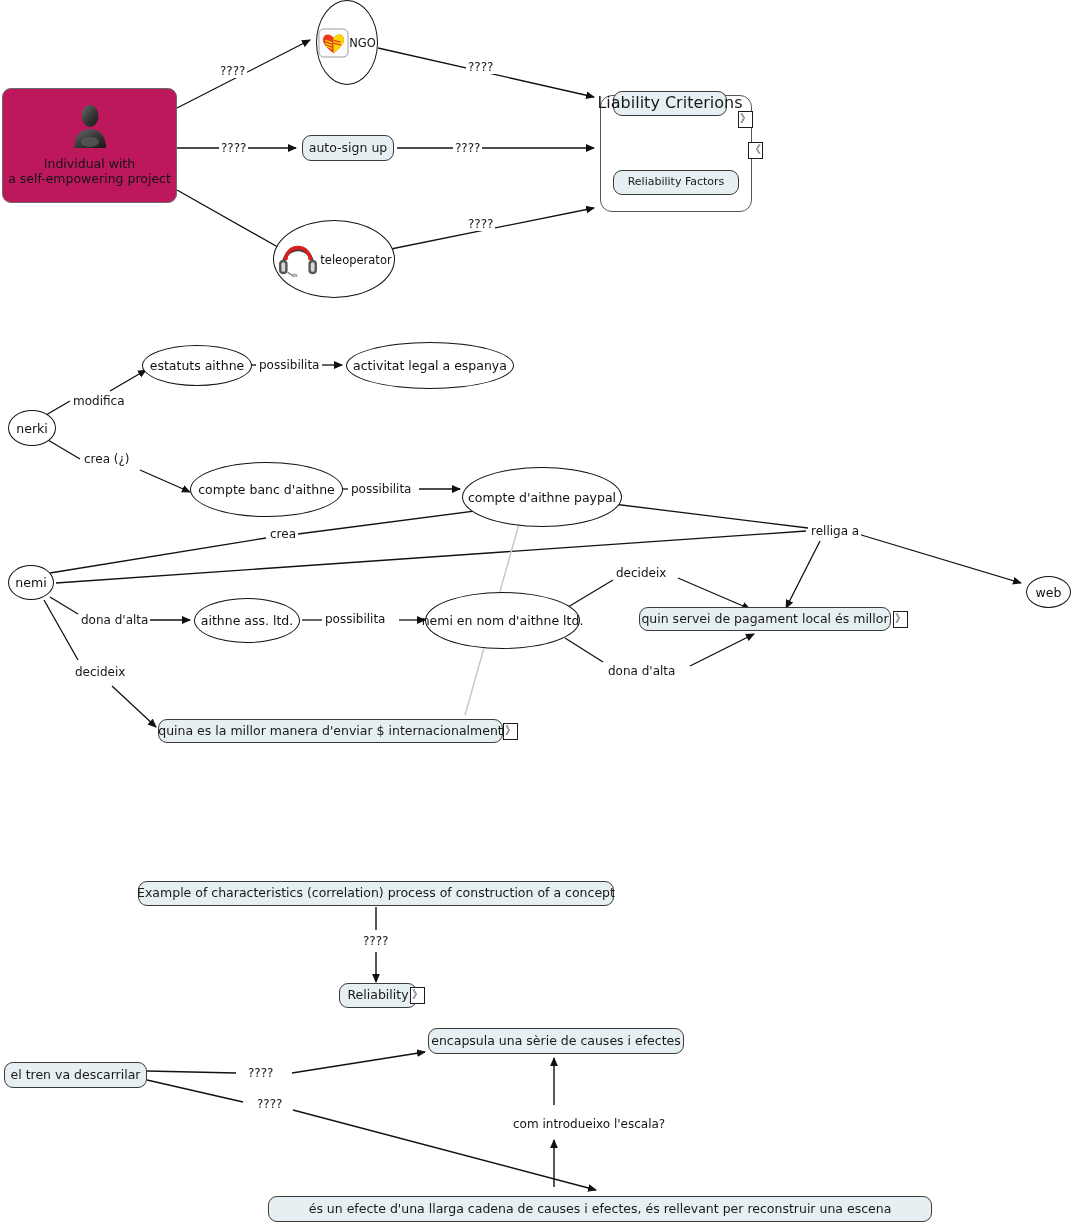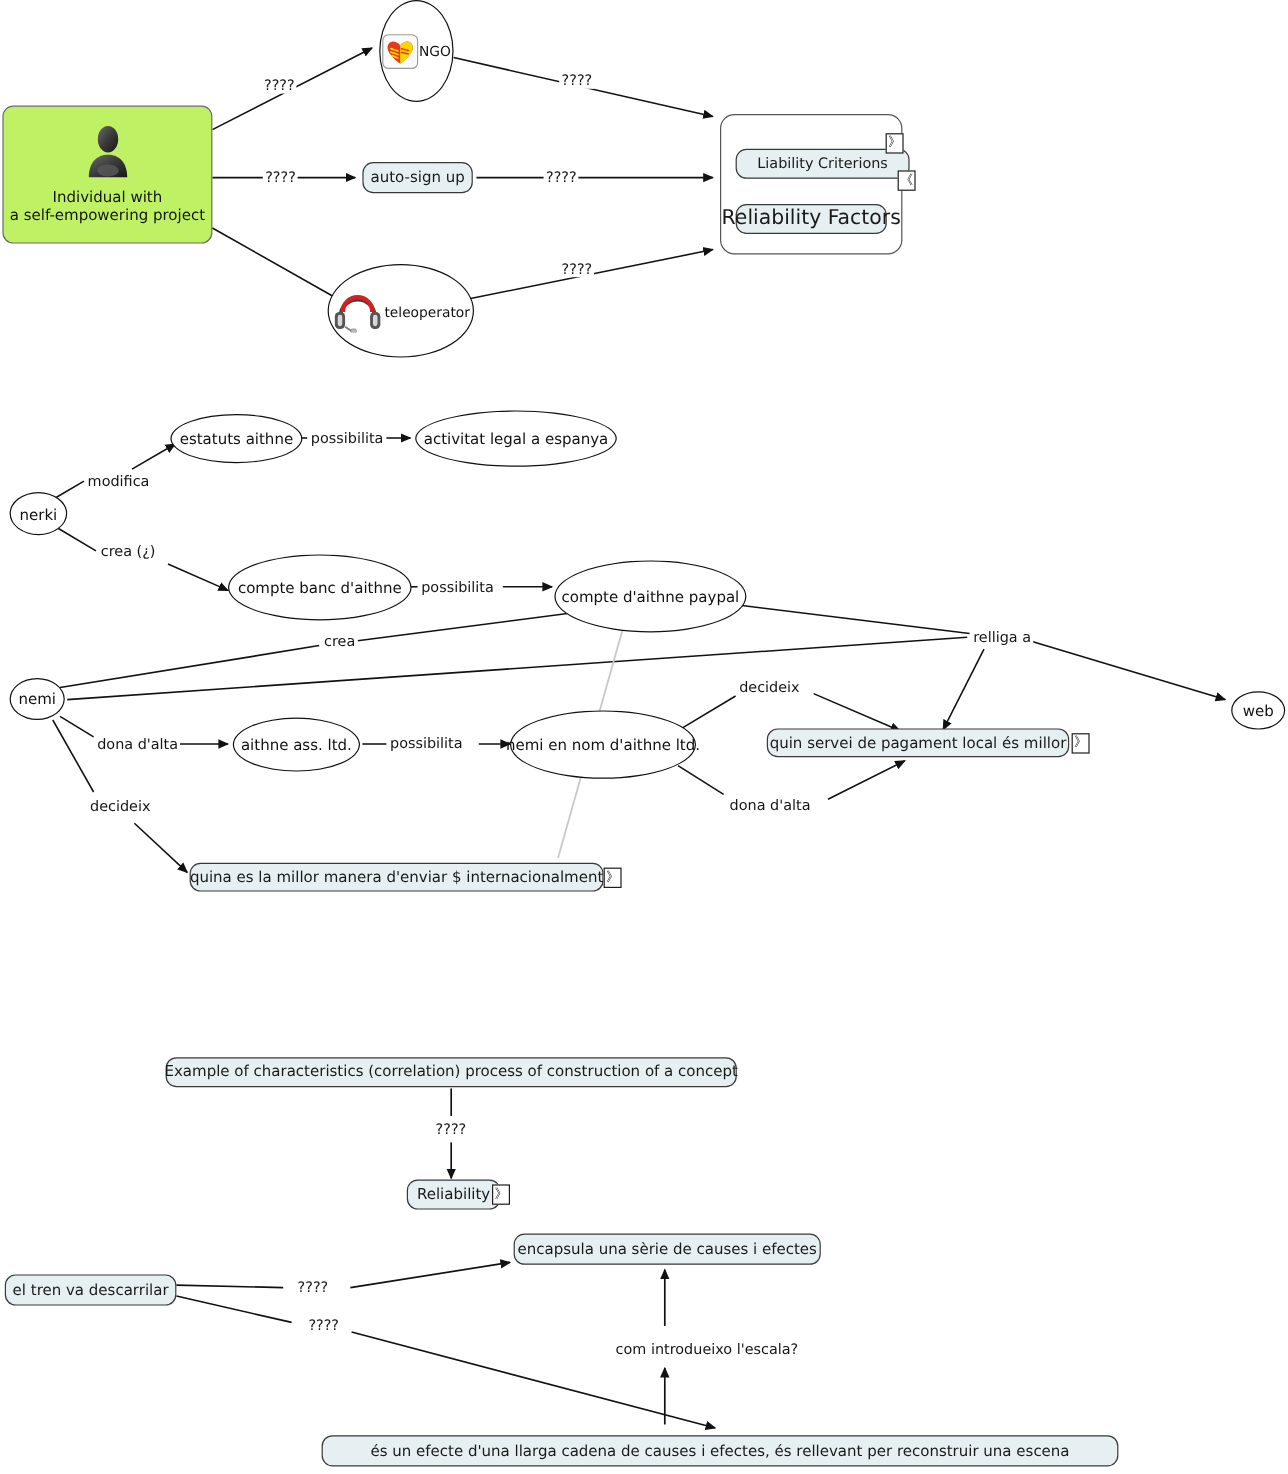--- a/index.html
+++ b/index.html
@@ -42,21 +42,21 @@
     white-space: nowrap;
   }
   
   .container-box {
     background: #ffffff;
     border: 1.4px solid #555555;
     border-radius: 12px;
   }
   
   .amber {
-    background: #bef264;
+    background: #be185d;
     border: 1.3px solid #6b6b6b;
     border-radius: 9px;
     flex-direction: column;
     font-size: 12.5px;
     line-height: 1.25;
     color: #141414;
   }
   
   .ellipse {
     background: #ffffff;
@@ -237,28 +237,28 @@
         <rect x="36.5" y="22.5" width="4" height="10" rx="2" fill="#d8d8d8"></rect>
         <path d="M12,33 L18,37" stroke="#777" stroke-width="1.4" fill="none"></path>
         <rect x="17" y="35" width="5" height="3.5" rx="1.5" fill="#bdbdbd" stroke="#777" stroke-width="0.6"></rect>
       </svg>
     </span>
     <span style="font-size:11.5px; margin-top:1px;">teleoperator</span>
   </div>
 
   <div class="node container-box" style="left:600px; top:95px; width:152px; height:117px; display:block;"></div>
 
-  <div class="node rbox" style="left:613px; top:124px; width:145px; height:25px; font-size:12px;">
+  <div class="node rbox" style="left:613px; top:91px; width:114px; height:25px; font-size:16px;">
     <span>Liability Criterions</span>
   </div>
   <div class="handle" style="left:738px; top:111px;">
     <span>》</span>
   </div>
 
-  <div class="node rbox" style="left:613px; top:170px; width:126px; height:25px; font-size:17px;">
+  <div class="node rbox" style="left:613px; top:170px; width:126px; height:25px; font-size:11px;">
     <span>Reliability Factors</span>
   </div>
 
   <div class="handle" style="left:748px; top:142px;">
     <span>《</span>
   </div>
 
   <div class="elabel qmark" style="left:218px; top:64px;">????</div>
   <div class="elabel qmark" style="left:466px; top:60px;">????</div>
   <div class="elabel qmark" style="left:219px; top:141px;">????</div>

